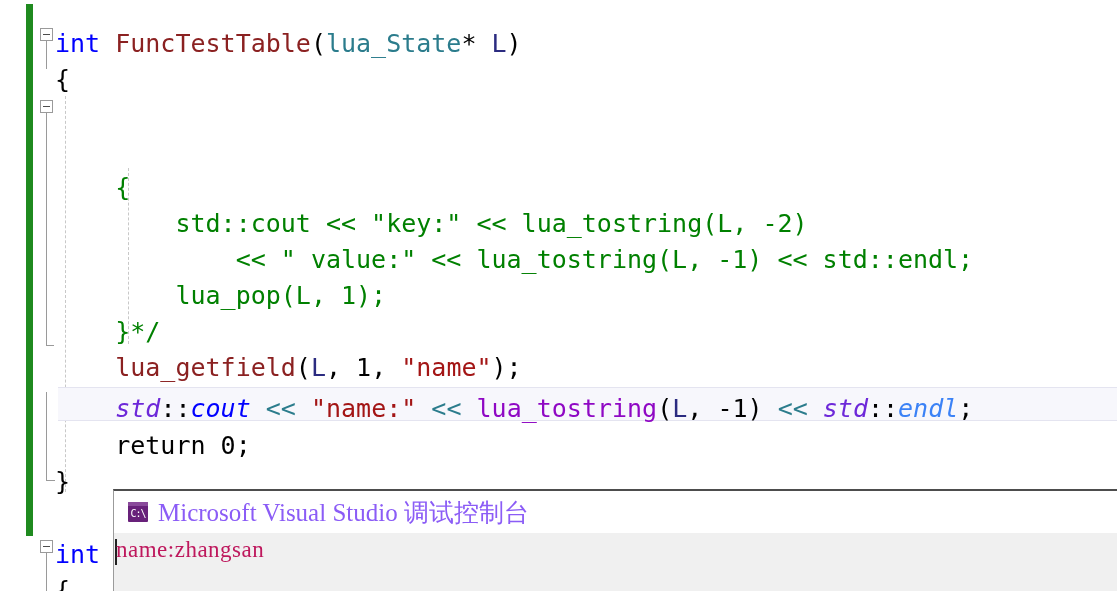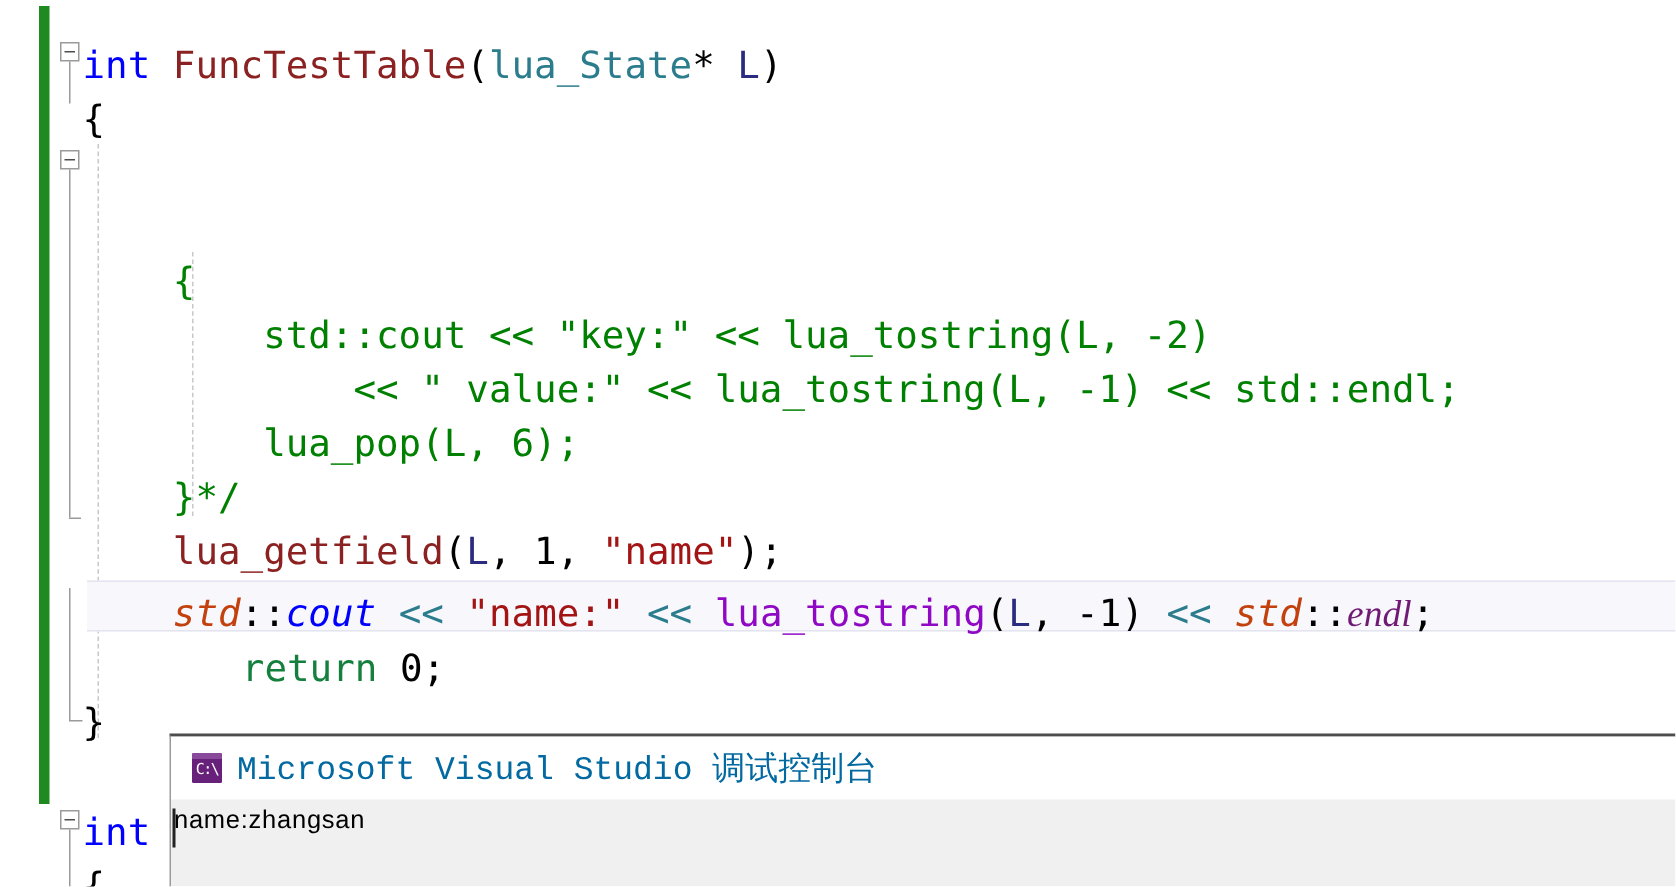--- a/index.html
+++ b/index.html
@@ -101,25 +101,25 @@
   
   .t-kw       { color: #0000ff; }
   .t-func     { color: #8b2121; }
   .t-type     { color: #2b7c8c; }
   .t-param    { color: #2b2b80; }
   .t-comment  { color: #008000; }
   .t-string   { color: #a31515; }
   .t-num      { color: #000000; }
   .t-punct    { color: #000000; }
   .t-op       { color: #2b7c8c; }
-  .t-ctrl     { color: #15803d; margin-left: 46px; }
+  .t-ctrl     { color: #000000; }
   .t-luafn    { color: #8f08c4; text-align: center; }
-  .t-ns       { color: #c2410c; }
+  .t-ns       { color: #6d28d9; }
   .t-member   { color: #0000ff; }
-  .t-endl     { color: #701a75; font-family: Liberation Serif, serif; }
+  .t-endl     { color: #3b82f6; }
   .it         { font-style: italic; }
 
   
   #console-window {
     position: absolute;
     left: 113px;
     top: 489px;
     width: 1004px;
     height: 102px;
     background: #ffffff;
@@ -162,40 +162,40 @@
     width: 100%;
     height: 16px;
     color: #ffffff;
     font-family: "DejaVu Sans Mono", monospace;
     font-size: 10px;
     line-height: 16px;
     text-align: center;
     letter-spacing: -1px;
   }
   #console-title-text {
-    font-family: Liberation Mono, monospace;
-    font-size: 22px;
-    color: #0369a1;
+    font-family: Liberation Serif, serif;
+    font-size: 25px;
+    color: #8b5cf6;
     white-space: nowrap;
   }
   #console-body {
     position: absolute;
     left: 0;
     top: 42px;
     width: 100%;
     bottom: 0;
     background: #f0f0f0;
   }
   #console-output {
     position: absolute;
     left: 2px;
     top: 4px;
-    font-family: Liberation Sans, sans-serif;
-    font-size: 17px;
-    color: #000000;
+    font-family: Liberation Serif, serif;
+    font-size: 23px;
+    color: #be185d;
     white-space: pre;
     letter-spacing: 0.5px;
   }
   .caret {
     position: absolute;
     left: 1px;
     top: 6px;
     width: 2px;
     height: 26px;
     background: #222222;
@@ -225,21 +225,21 @@
   <div class="indent-guide" style="left:128px; top:168px; height:176px;"></div>
 
   <div class="current-line-hl" style="top:387px;"></div>
 
   <div class="code-layer">
     <div class="line" id="ln1" style="top:22px;"><span class="t-kw">int</span><span class="t-punct"> </span><span class="t-func">FuncTestTable</span><span class="t-punct">(</span><span class="t-type">lua_State</span><span class="t-punct">*</span><span class="t-punct"> </span><span class="t-param">L</span><span class="t-punct">)</span></div>
     <div class="line" id="ln2" style="top:58px;"><span class="t-punct">{</span></div>
     <div class="line" id="ln5" style="top:166px;"><span class="t-punct">    </span><span class="t-comment">{</span></div>
     <div class="line" id="ln6" style="top:202px;"><span class="t-punct">        </span><span class="t-comment">std::cout &lt;&lt; "key:" &lt;&lt; lua_tostring(L, -2)</span></div>
     <div class="line" id="ln7" style="top:238px;"><span class="t-punct">            </span><span class="t-comment">&lt;&lt; " value:" &lt;&lt; lua_tostring(L, -1) &lt;&lt; std::endl;</span></div>
-    <div class="line" id="ln8" style="top:274px;"><span class="t-punct">        </span><span class="t-comment">lua_pop(L, 6);</span></div>
+    <div class="line" id="ln8" style="top:274px;"><span class="t-punct">        </span><span class="t-comment">lua_pop(L, 1);</span></div>
     <div class="line" id="ln9" style="top:310px;"><span class="t-punct">    </span><span class="t-comment">}*/</span></div>
     <div class="line" id="ln10" style="top:346px;"><span class="t-punct">    </span><span class="t-func">lua_getfield</span><span class="t-punct">(</span><span class="t-param">L</span><span class="t-punct">, </span><span class="t-num">1</span><span class="t-punct">, </span><span class="t-string">"name"</span><span class="t-punct">);</span></div>
     <div class="line" id="ln11" style="top:387px;"><span class="t-punct">    </span><span class="t-ns it">std</span><span class="t-punct">::</span><span class="t-member it">cout</span><span class="t-punct"> </span><span class="t-op">&lt;&lt;</span><span class="t-punct"> </span><span class="t-string">"name:"</span><span class="t-punct"> </span><span class="t-op">&lt;&lt;</span><span class="t-punct"> </span><span class="t-luafn">lua_tostring</span><span class="t-punct">(</span><span class="t-param">L</span><span class="t-punct">, </span><span class="t-num">-1</span><span class="t-punct">)</span><span class="t-punct"> </span><span class="t-op">&lt;&lt;</span><span class="t-punct"> </span><span class="t-ns it">std</span><span class="t-punct">::</span><span class="t-endl it">endl</span><span class="t-punct">;</span></div>
     <div class="line" id="ln12" style="top:424px;"><span class="t-punct">    </span><span class="t-ctrl">return</span><span class="t-punct"> </span><span class="t-num">0</span><span class="t-punct">;</span></div>
     <div class="line" id="ln13" style="top:460px;"><span class="t-punct">}</span></div>
     <div class="line" id="ln14" style="top:533px;"><span class="t-kw">int</span></div>
     <div class="line" id="ln15" style="top:569px;"><span class="t-punct">{</span></div>
   </div>
 </div>
 

